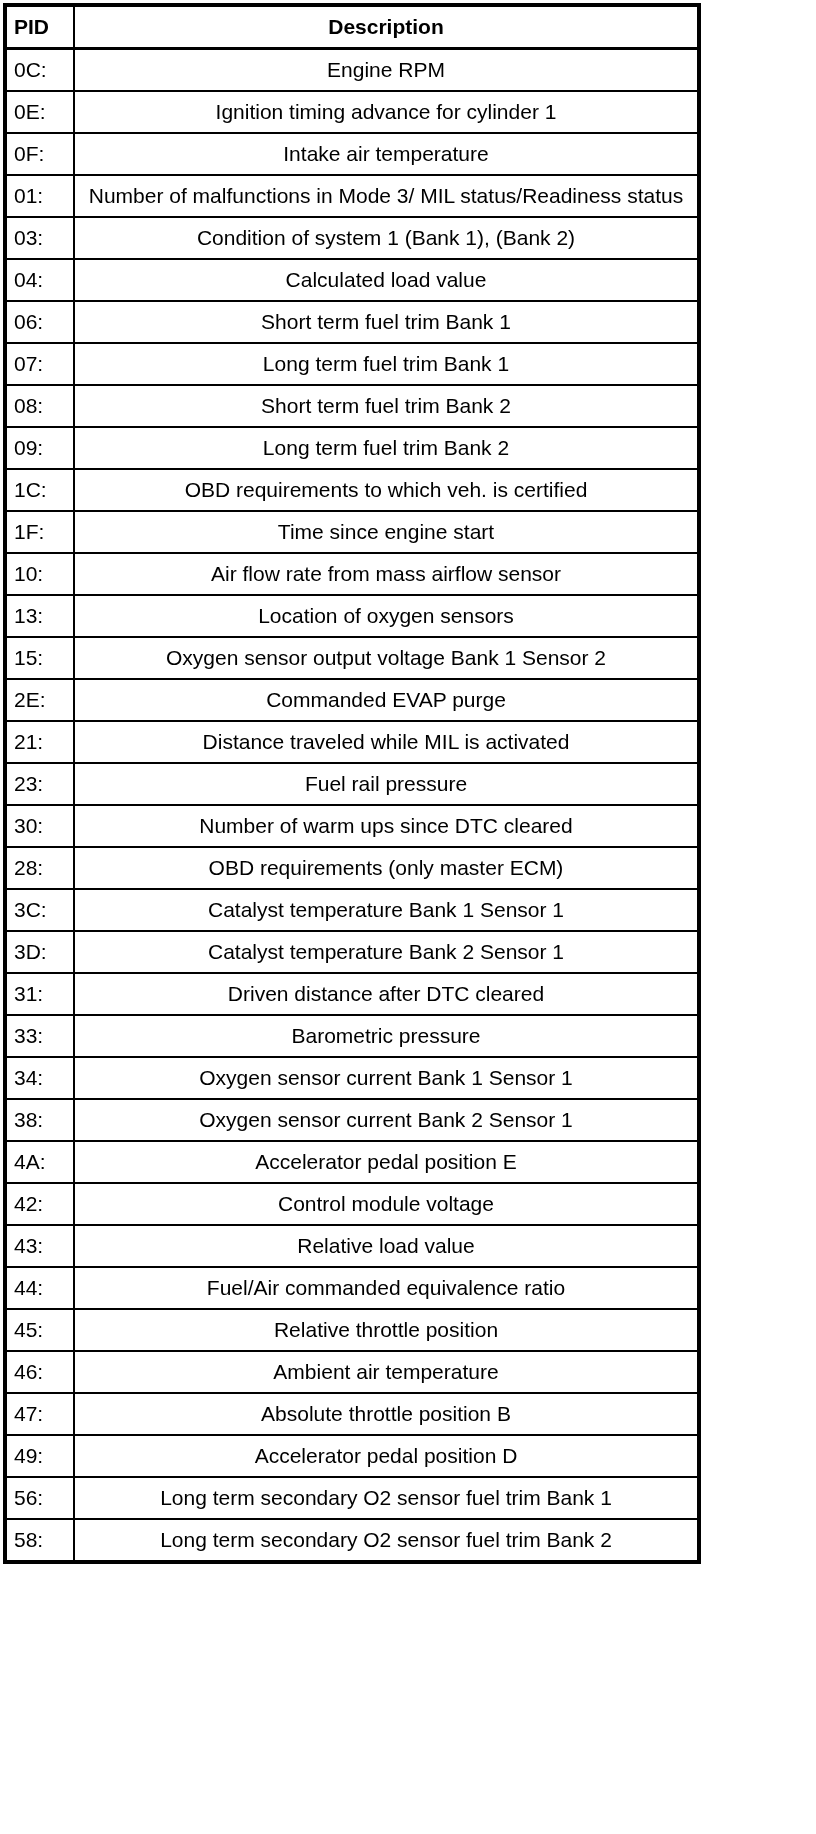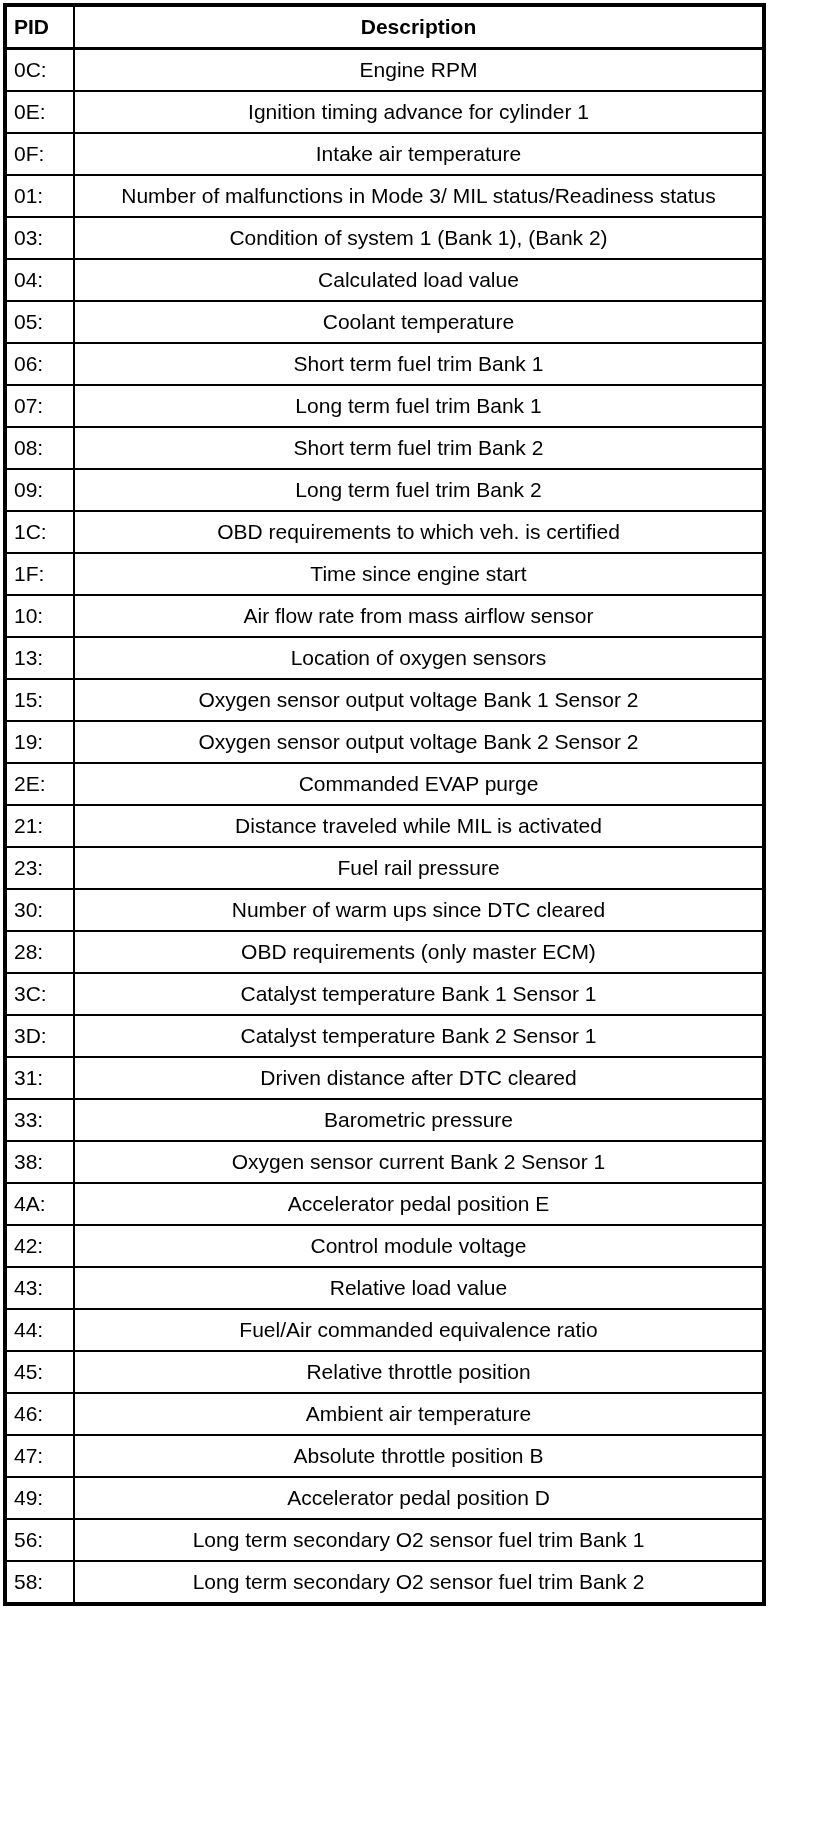--- a/index.html
+++ b/index.html
@@ -12,21 +12,21 @@
     height: 1834px;
     font-family: "Liberation Sans", sans-serif;
     color: #000000;
     box-sizing: border-box;
   }
   .page {
     padding: 3px 0 0 3px;
   }
   table.pid-table {
     border-collapse: collapse;
-    width: 763px;
+    width: 698px;
     table-layout: fixed;
     border: 4px solid #000000;
   }
   table.pid-table th,
   table.pid-table td {
     border: 2px solid #000000;
     height: 40px;
     padding: 0 7px;
     vertical-align: middle;
     font-size: 21px;
@@ -80,24 +80,20 @@
         </tr>
         <tr>
           <td class="pid-cell">03:</td>
           <td class="desc-cell">Condition of system 1 (Bank 1), (Bank 2)</td>
         </tr>
         <tr>
           <td class="pid-cell">04:</td>
           <td class="desc-cell">Calculated load value</td>
         </tr>
         <tr>
-          <td class="pid-cell">05:</td>
-          <td class="desc-cell">Coolant temperature</td>
-        </tr>
-        <tr>
           <td class="pid-cell">06:</td>
           <td class="desc-cell">Short term fuel trim Bank 1</td>
         </tr>
         <tr>
           <td class="pid-cell">07:</td>
           <td class="desc-cell">Long term fuel trim Bank 1</td>
         </tr>
         <tr>
           <td class="pid-cell">08:</td>
           <td class="desc-cell">Short term fuel trim Bank 2</td>
@@ -120,24 +116,20 @@
         </tr>
         <tr>
           <td class="pid-cell">13:</td>
           <td class="desc-cell">Location of oxygen sensors</td>
         </tr>
         <tr>
           <td class="pid-cell">15:</td>
           <td class="desc-cell">Oxygen sensor output voltage Bank 1 Sensor 2</td>
         </tr>
         <tr>
-          <td class="pid-cell">19:</td>
-          <td class="desc-cell">Oxygen sensor output voltage Bank 2 Sensor 2</td>
-        </tr>
-        <tr>
           <td class="pid-cell">2E:</td>
           <td class="desc-cell">Commanded EVAP purge</td>
         </tr>
         <tr>
           <td class="pid-cell">21:</td>
           <td class="desc-cell">Distance traveled while MIL is activated</td>
         </tr>
         <tr>
           <td class="pid-cell">23:</td>
           <td class="desc-cell">Fuel rail pressure</td>
@@ -158,20 +150,24 @@
           <td class="pid-cell">3D:</td>
           <td class="desc-cell">Catalyst temperature Bank 2 Sensor 1</td>
         </tr>
         <tr>
           <td class="pid-cell">31:</td>
           <td class="desc-cell">Driven distance after DTC cleared</td>
         </tr>
         <tr>
           <td class="pid-cell">33:</td>
           <td class="desc-cell">Barometric pressure</td>
+        </tr>
+        <tr>
+          <td class="pid-cell">34:</td>
+          <td class="desc-cell">Oxygen sensor current Bank 1 Sensor 1</td>
         </tr>
         <tr>
           <td class="pid-cell">38:</td>
           <td class="desc-cell">Oxygen sensor current Bank 2 Sensor 1</td>
         </tr>
         <tr>
           <td class="pid-cell">4A:</td>
           <td class="desc-cell">Accelerator pedal position E</td>
         </tr>
         <tr>

